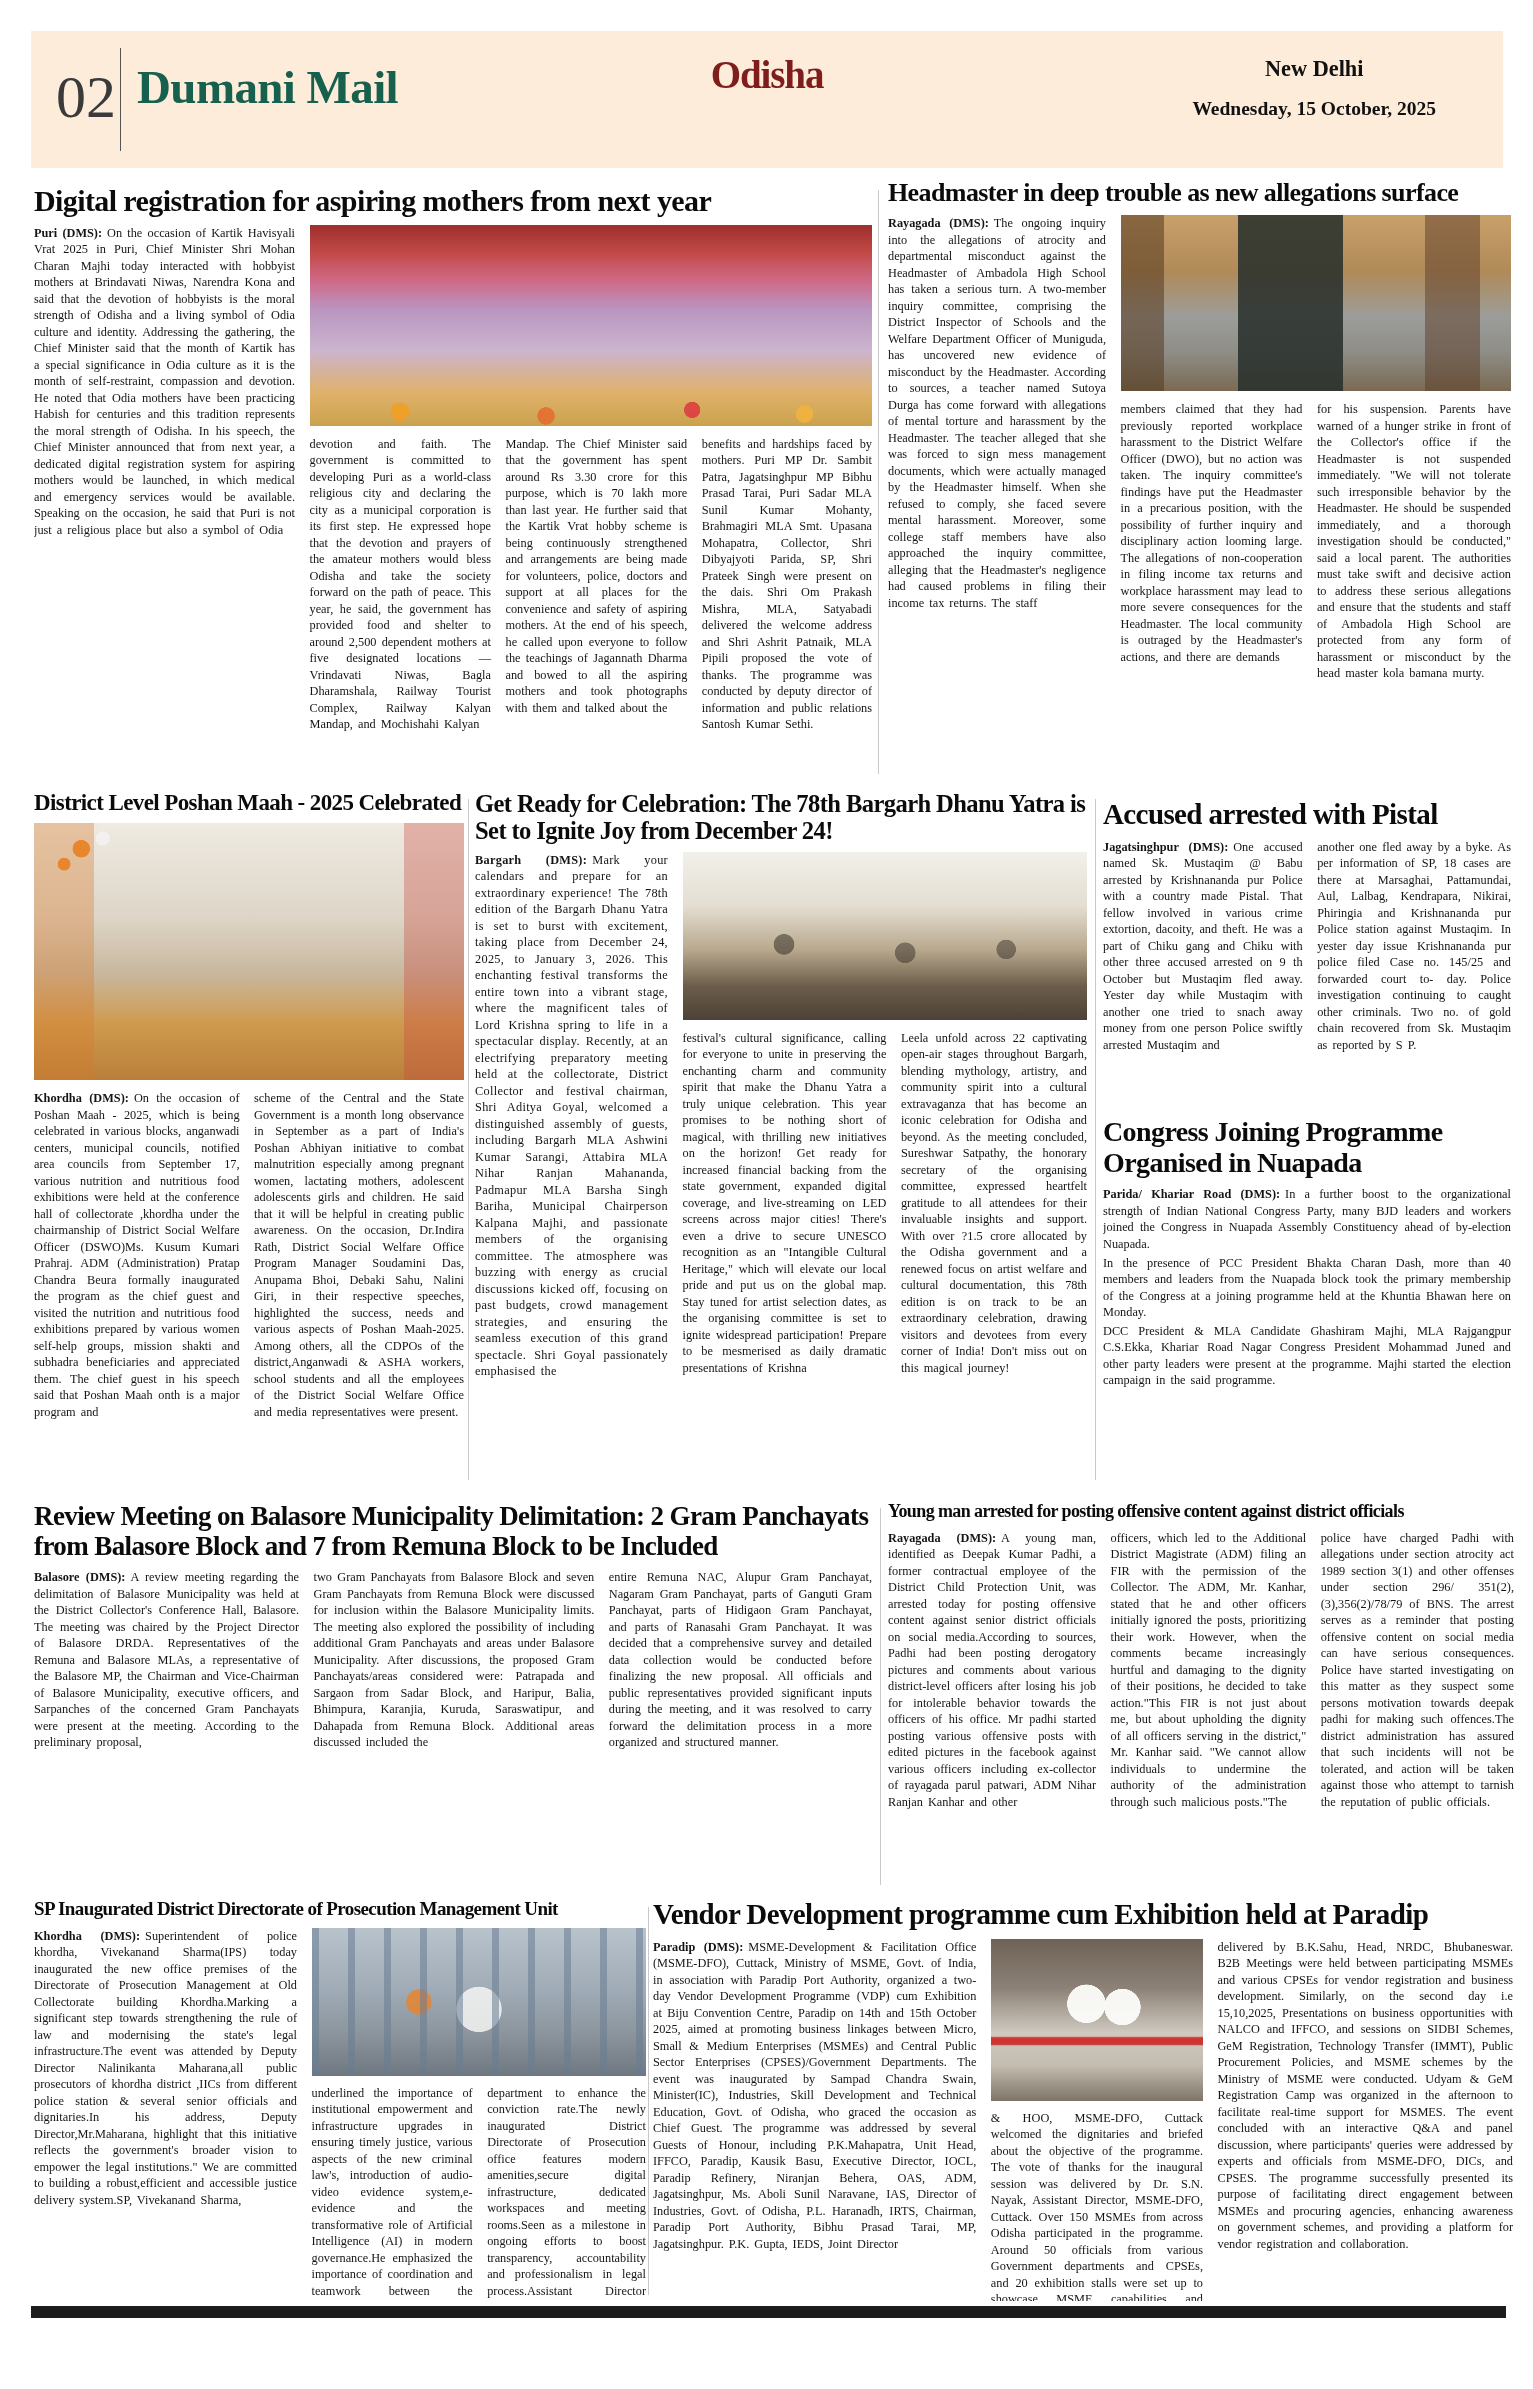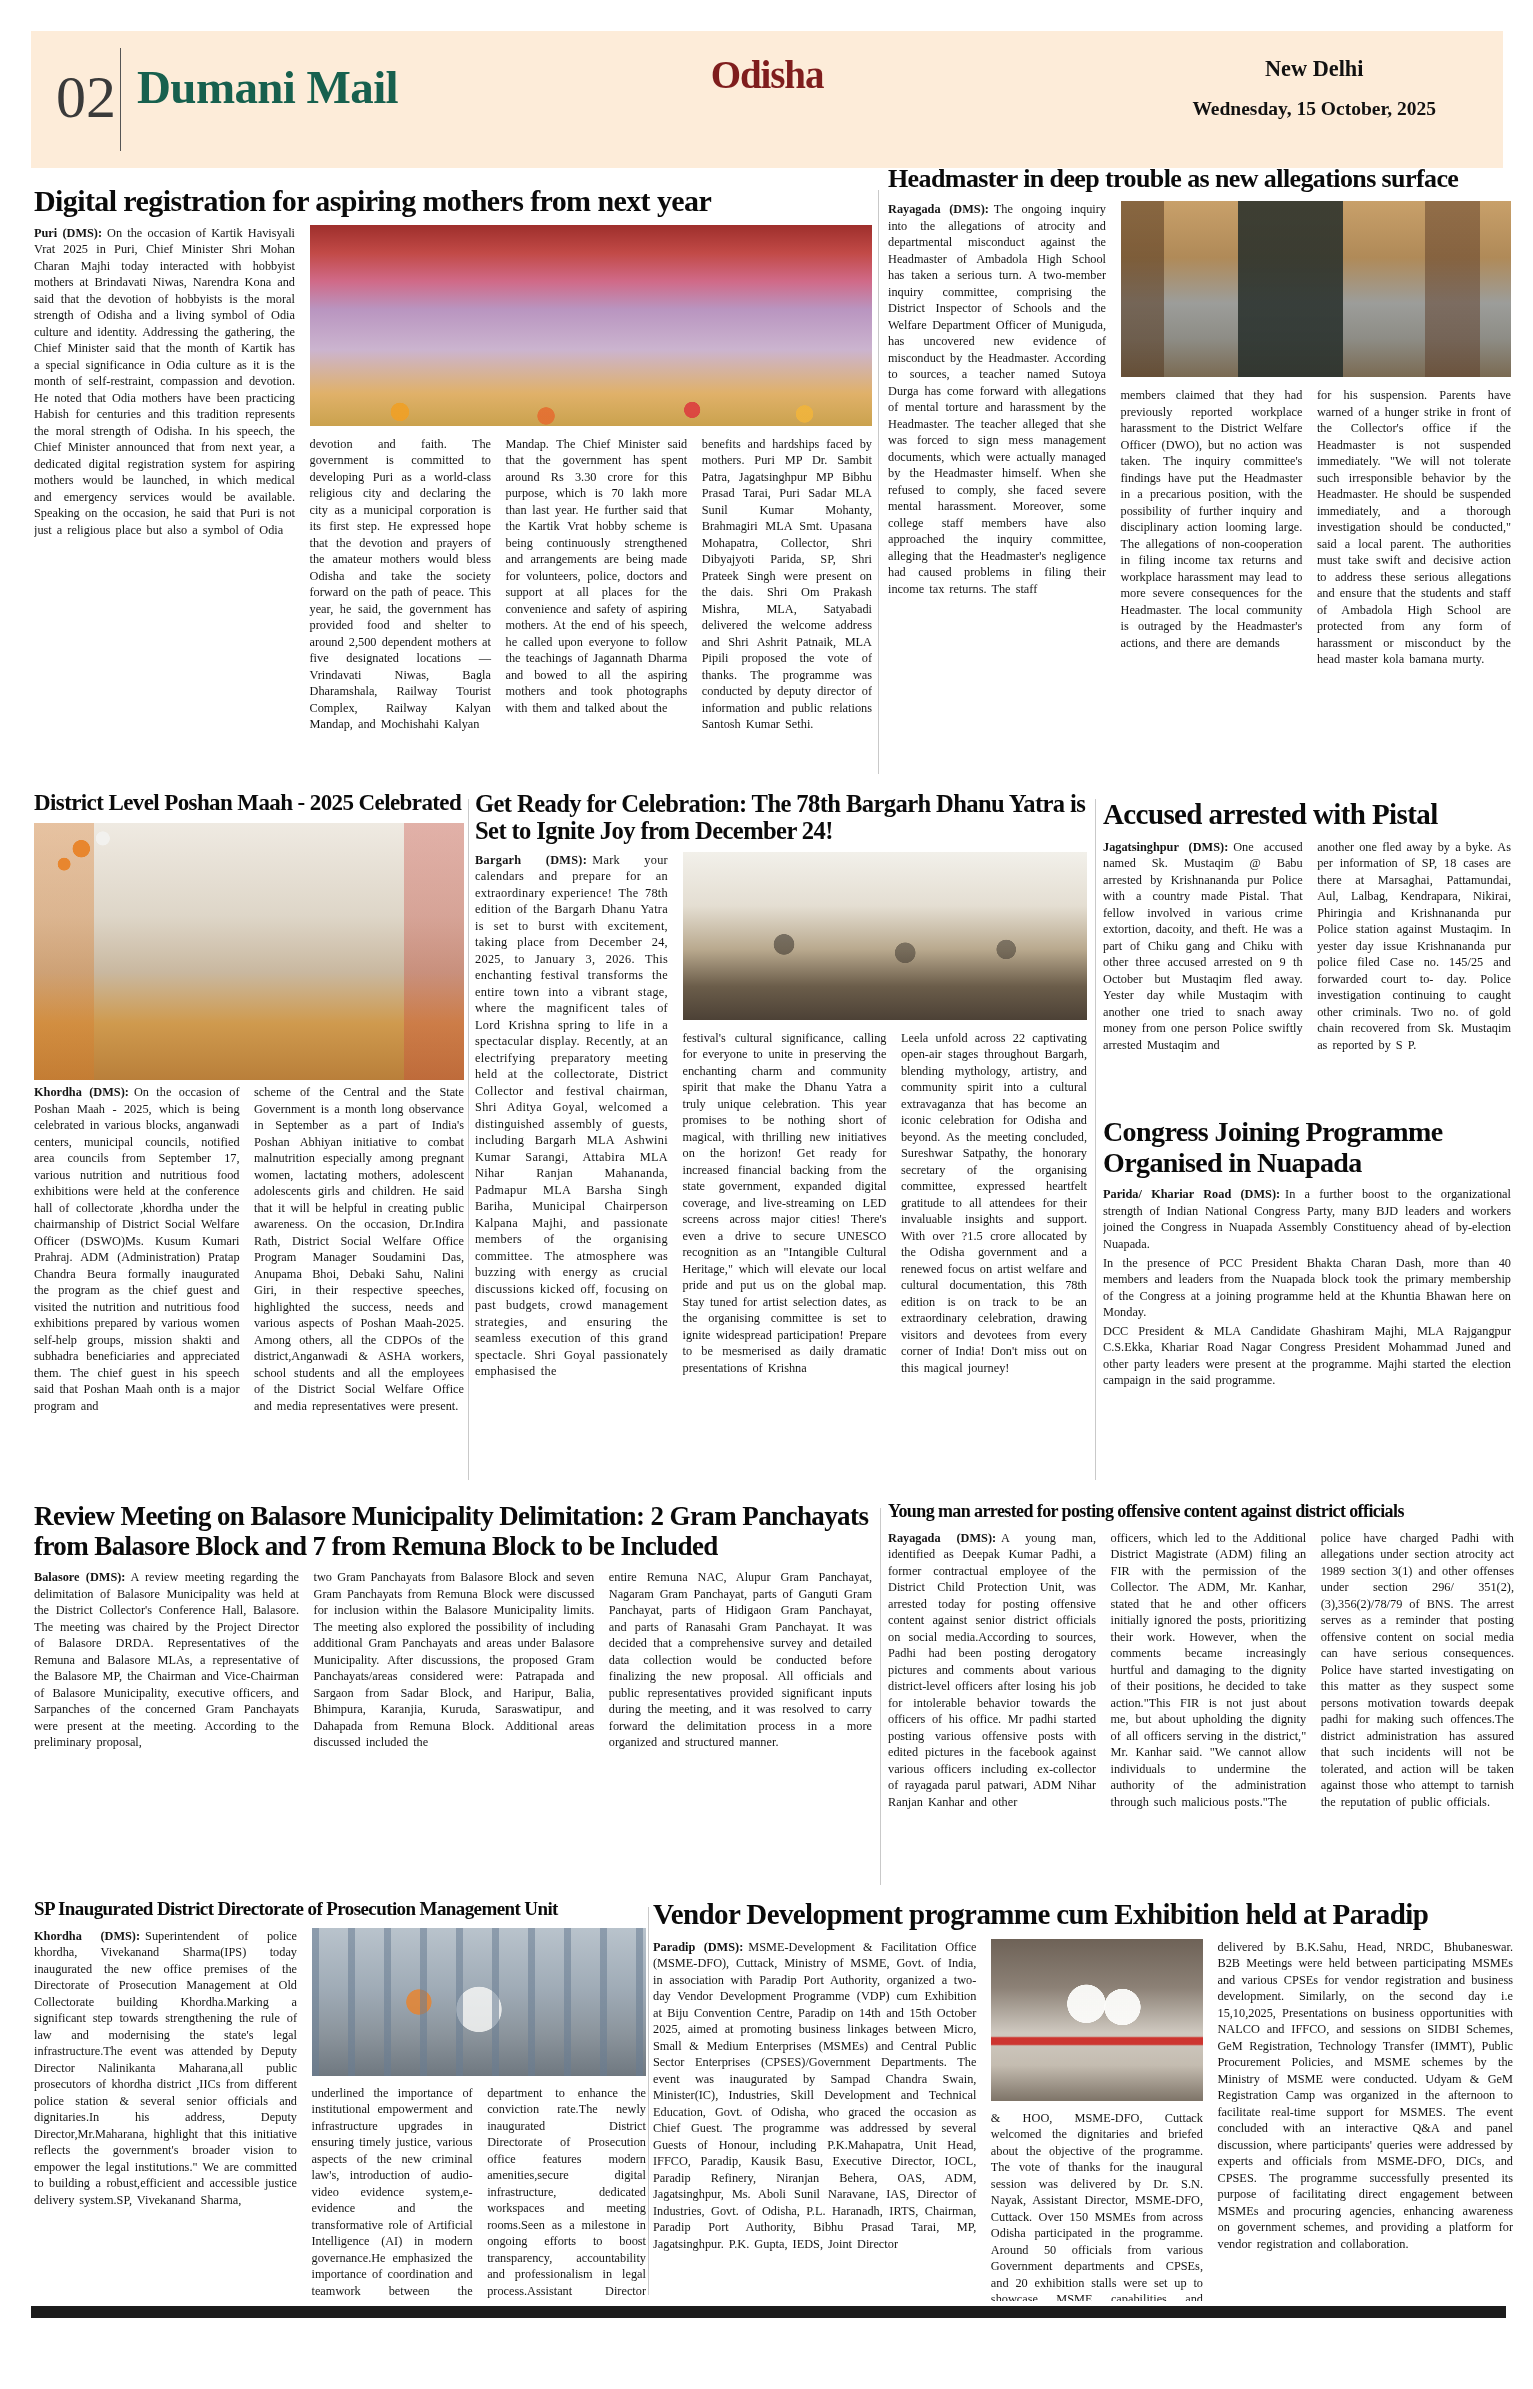--- a/index.html
+++ b/index.html
@@ -85,40 +85,40 @@
         <div class="ph ph-a"></div>
         <div class="cols gap26" style="margin-top:10px;">
           <div class="col">devotion and faith. The government is committed to developing Puri as a world-class religious city and declaring the city as a municipal corporation is its first step. He expressed hope that the devotion and prayers of the amateur mothers would bless Odisha and take the society forward on the path of peace. This year, he said, the government has provided food and shelter to around 2,500 dependent mothers at five designated locations — Vrindavati Niwas, Bagla Dharamshala, Railway Tourist Complex, Railway Kalyan Mandap, and Mochishahi Kalyan</div>
           <div class="col">Mandap. The Chief Minister said that the government has spent around Rs 3.30 crore for this purpose, which is 70 lakh more than last year. He further said that the Kartik Vrat hobby scheme is being continuously strengthened and arrangements are being made for volunteers, police, doctors and support at all places for the convenience and safety of aspiring mothers. At the end of his speech, he called upon everyone to follow the teachings of Jagannath Dharma and bowed to all the aspiring mothers and took photographs with them and talked about the</div>
           <div class="col">benefits and hardships faced by mothers. Puri MP Dr. Sambit Patra, Jagatsinghpur MP Bibhu Prasad Tarai, Puri Sadar MLA Sunil Kumar Mohanty, Brahmagiri MLA Smt. Upasana Mohapatra, Collector, Shri Dibyajyoti Parida, SP, Shri Prateek Singh were present on the dais. Shri Om Prakash Mishra, MLA, Satyabadi delivered the welcome address and Shri Ashrit Patnaik, MLA Pipili proposed the vote of thanks. The programme was conducted by deputy director of information and public relations Santosh Kumar Sethi.</div>
         </div>
       </div>
     </div>
   </article>
 
-  <article class="art" style="left:888px;top:165px;width:623px;height:600px;">
+  <article class="art" style="left:888px;top:179px;width:623px;height:600px;">
     <h1 class="hl" style="font-size:26px;">Headmaster in deep trouble as new allegations surface</h1>
     <div class="cols gap26">
       <div class="col" style="flex:0 0 218px;">
         <span class="dl">Rayagada (DMS):</span><span>The ongoing inquiry into the allegations of atrocity and departmental misconduct against the Headmaster of Ambadola High School has taken a serious turn. A two-member inquiry committee, comprising the District Inspector of Schools and the Welfare Department Officer of Muniguda, has uncovered new evidence of misconduct by the Headmaster. According to sources, a teacher named Sutoya Durga has come forward with allegations of mental torture and harassment by the Headmaster. The teacher alleged that she was forced to sign mess management documents, which were actually managed by the Headmaster himself. When she refused to comply, she faced severe mental harassment. Moreover, some college staff members have also approached the inquiry committee, alleging that the Headmaster's negligence had caused problems in filing their income tax returns. The staff</span>
       </div>
       <div style="flex:1;">
         <div class="ph ph-b"></div>
         <div class="cols gap26" style="margin-top:10px;">
           <div class="col">members claimed that they had previously reported workplace harassment to the District Welfare Officer (DWO), but no action was taken. The inquiry committee's findings have put the Headmaster in a precarious position, with the possibility of further inquiry and disciplinary action looming large. The allegations of non-cooperation in filing income tax returns and workplace harassment may lead to more severe consequences for the Headmaster. The local community is outraged by the Headmaster's actions, and there are demands</div>
           <div class="col">for his suspension. Parents have warned of a hunger strike in front of the Collector's office if the Headmaster is not suspended immediately. "We will not tolerate such irresponsible behavior by the Headmaster. He should be suspended immediately, and a thorough investigation should be conducted," said a local parent. The authorities must take swift and decisive action to address these serious allegations and ensure that the students and staff of Ambadola High School are protected from any form of harassment or misconduct by the head master kola bamana murty.</div>
         </div>
       </div>
     </div>
   </article>
 
   <article class="art" style="left:34px;top:790px;width:430px;height:695px;">
     <h1 class="hl" style="font-size:23px;">District Level Poshan Maah - 2025 Celebrated</h1>
     <div class="ph ph-c"></div>
-    <div class="cols gap26" style="margin-top:4px;">
+    <div class="cols gap26" style="margin-top:10px;">
       <div class="col">
         <span class="dl">Khordha (DMS):</span><span>On the occasion of Poshan Maah - 2025, which is being celebrated in various blocks, anganwadi centers, municipal councils, notified area councils from September 17, various nutrition and nutritious food exhibitions were held at the conference hall of collectorate ,khordha under the chairmanship of District Social Welfare Officer (DSWO)Ms. Kusum Kumari Prahraj. ADM (Administration) Pratap Chandra Beura formally inaugurated the program as the chief guest and visited the nutrition and nutritious food exhibitions prepared by various women self-help groups, mission shakti and subhadra beneficiaries and appreciated them. The chief guest in his speech said that Poshan Maah onth is a major program and</span>
       </div>
       <div class="col">scheme of the Central and the State Government is a month long observance in September as a part of India's Poshan Abhiyan initiative to combat malnutrition especially among pregnant women, lactating mothers, adolescent adolescents girls and children. He said that it will be helpful in creating public awareness. On the occasion, Dr.Indira Rath, District Social Welfare Office Program Manager Soudamini Das, Anupama Bhoi, Debaki Sahu, Nalini Giri, in their respective speeches, highlighted the success, needs and various aspects of Poshan Maah-2025. Among others, all the CDPOs of the district,Anganwadi &amp; ASHA workers, school students and all the employees of the District Social Welfare Office and media representatives were present.</div>
     </div>
   </article>
 
   <article class="art" style="left:475px;top:790px;width:612px;height:695px;">
     <h1 class="hl" style="font-size:24.6px;">Get Ready for Celebration: The 78th Bargarh Dhanu Yatra is Set to Ignite Joy from December 24!</h1>
     <div class="cols gap26">

